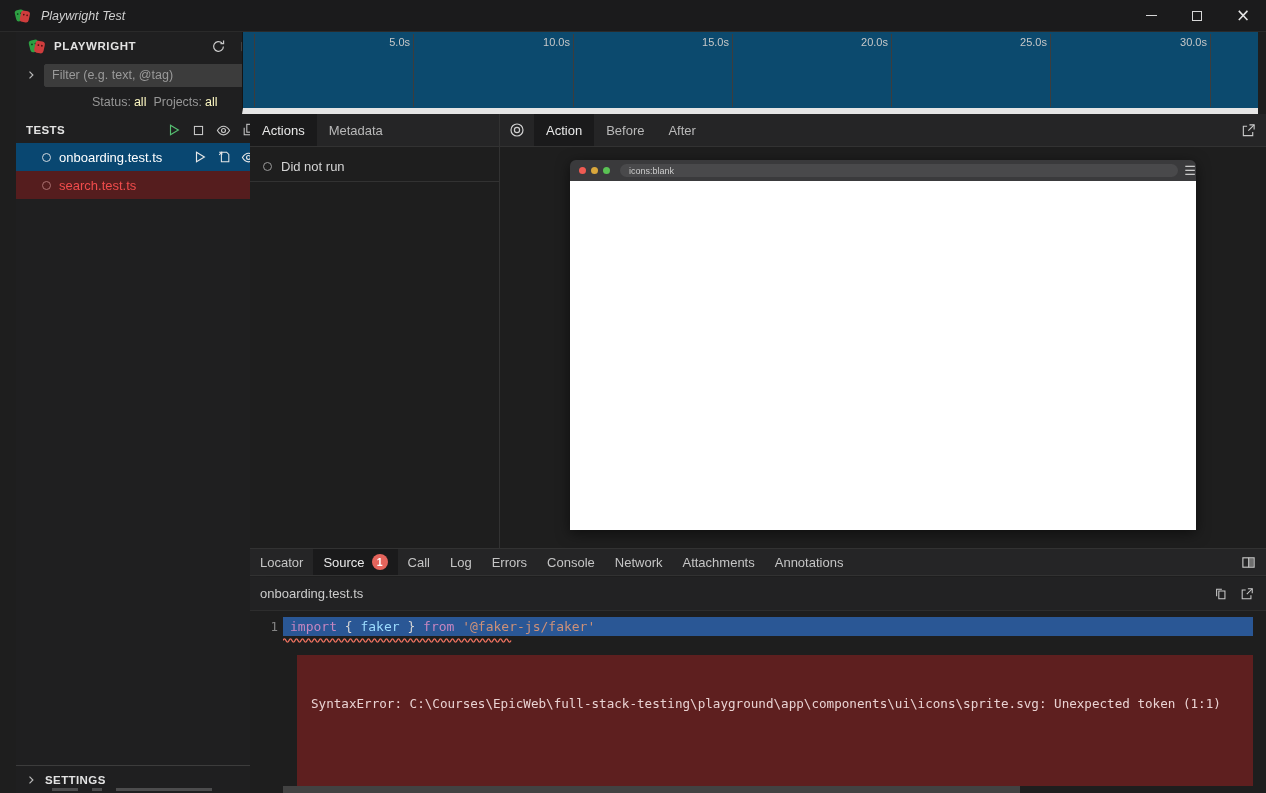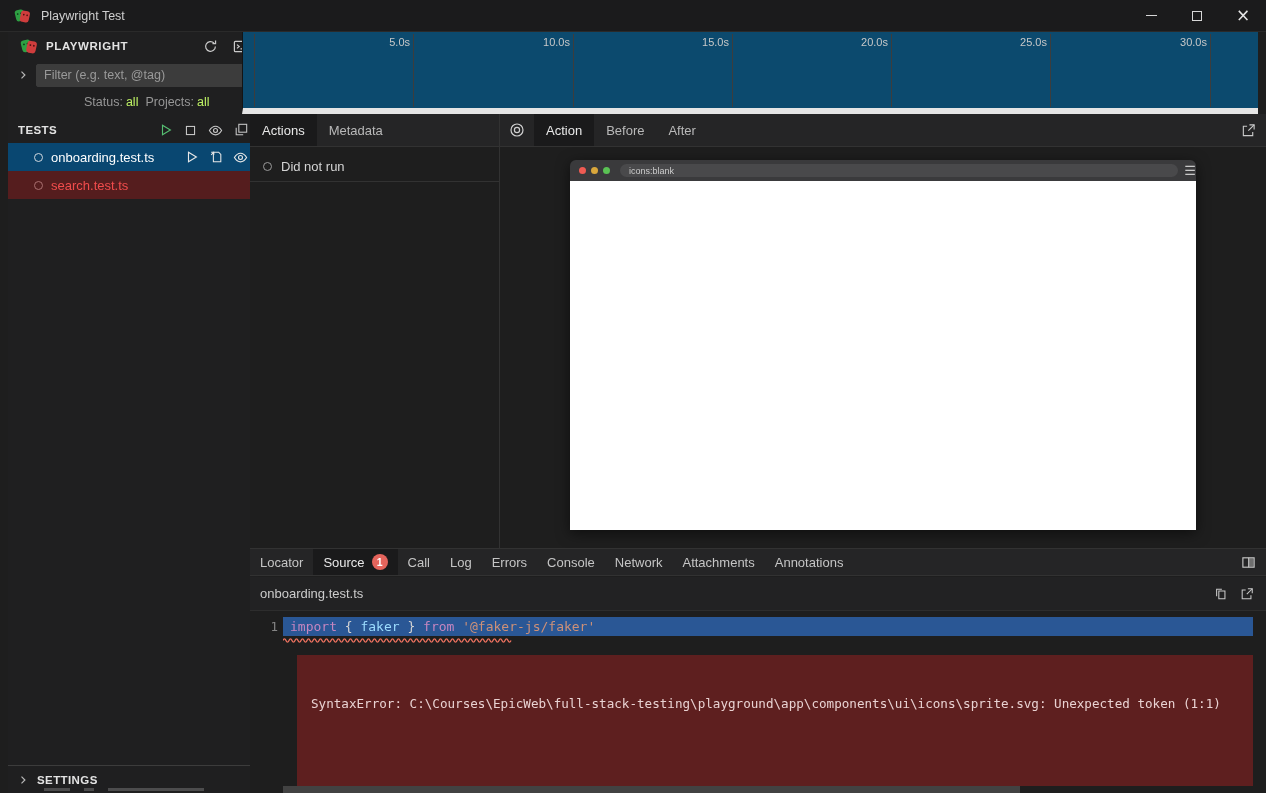--- a/index.html
+++ b/index.html
@@ -9,47 +9,47 @@
     background:#1e1e1e; color:#cccccc;
     font-family:"Liberation Sans", sans-serif; font-size:13px;
     -webkit-font-smoothing:antialiased;
   }
   .abs { position:absolute; }
   svg { display:block; }
 
   
   .titlebar { left:0; top:0; width:1266px; height:32px; background:#1b1b1c; border-bottom:1px solid #2a2a2a; display:flex; align-items:center; }
   .titlebar .logo { margin-left:14px; }
-  .titlebar .title { margin-left:10px; font-size:12.5px; color:#cfcfcf; }
+  .titlebar .title { margin-left:10px; font-size:12.5px; color:#cfcfcf;font-style:italic; }
   .win-controls { margin-left:auto; display:flex; height:32px; }
   .win-btn { width:46px; height:32px; display:flex; align-items:center; justify-content:center; color:#d7d7d7; }
   .min-glyph { width:11px; height:1.4px; background:#d7d7d7; }
   .max-glyph { width:10px; height:10px; border:1.2px solid #d7d7d7; }
   .close-glyph { font-size:17px; line-height:1; color:#e6e6e6; font-family:"DejaVu Sans", sans-serif; }
 
   
-  .sidebar { left:8px; top:32px; width:250px; height:761px; background:#1f1f20; }
+  .sidebar { left:16px; top:32px; width:250px; height:761px; background:#1f1f20; }
   .side-row { position:absolute; left:0; width:250px; display:flex; align-items:center; }
   .pw-header { top:0; height:28px; }
   .pw-header .hdr-label { margin-left:8px; font-weight:bold; font-size:11.5px; letter-spacing:.6px; color:#e3e3e3; }
   .hdr-icons { margin-left:auto; margin-right:8px; display:flex; gap:10px; color:#c9c9c9; }
   .icon-btn { width:20px; height:20px; display:flex; align-items:center; justify-content:center; border-radius:3px; }
 
   .filter-row { top:30px; height:26px; }
   .chevron { color:#b8b8b8; margin-left:9px; }
   .filter-input {
     margin-left:7px; width:214px; height:23px; background:#3c3c3c; border:1px solid #3c3c3c;
     border-radius:2px; color:#e0e0e0; font-size:12.5px; padding:0 7px; outline:none;
     font-family:"Liberation Sans", sans-serif;
   }
   .filter-input::placeholder { color:#9a9a9a; }
 
   .status-row { top:60px; height:20px; font-size:12.5px;margin-left:46px; }
   .status-row .dim { color:#969696; }
-  .status-row .val { color:#bef264; margin:0 3px; }
+  .status-row .val { color:#fef9c3; margin:0 3px; }
   .status-row { padding-left:30px; }
 
   .tests-header { top:84px; height:28px; }
   .section-label { margin-left:10px; font-weight:bold; font-size:11.5px; letter-spacing:.4px; color:#e3e3e3; }
   .tests-icons { margin-left:auto; margin-right:10px; display:flex; gap:11px; align-items:center; }
   .ticon { color:#c9c9c9; }
   .ticon.green { color:#56bf72; }
 
   .test-row { height:28px; cursor:pointer; }
   .test-row .ring { margin-left:26px; }

